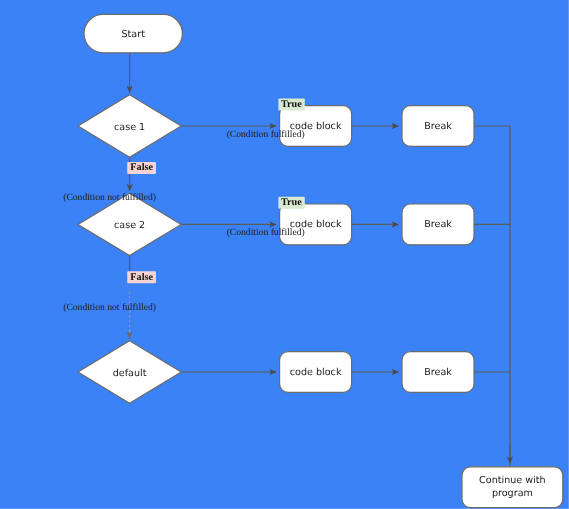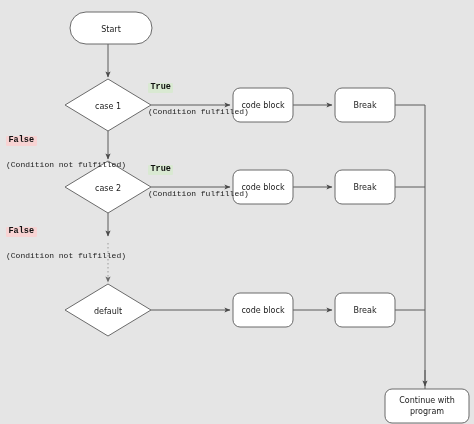--- a/index.html
+++ b/index.html
@@ -11,21 +11,21 @@
   body {
     width: 474px;
     height: 424px;
     overflow: hidden;
     font-family: "DejaVu Sans", "Liberation Sans", sans-serif;
   }
   #canvas {
     position: relative;
     width: 474px;
     height: 424px;
-    background: #e5e5e5;
+    background: #3b82f6;
   }
   #diagram-svg {
     position: absolute;
     left: 0;
     top: 0;
     width: 474px;
     height: 424px;
   }
   .node-text {
     font-family: "DejaVu Sans", "Liberation Sans", sans-serif;
@@ -45,22 +45,22 @@
     fill: none;
     stroke-dasharray: 1.5 2.5;
   }
   .shape-stroke {
     stroke: #6b6b6b;
     stroke-width: 1;
     fill: #ffffff;
   }
   .label-wrap {
     position: absolute;
-    font-family: Liberation Mono, monospace;
-    text-align: left;
+    font-family: Liberation Serif, serif;
+    text-align: right;
     line-height: 1.15;
     white-space: nowrap;
   }
   .label-kw {
     font-size: 8.5px;
     font-weight: bold;
     color: #111111;
     padding: 0.5px 2.5px;
     display: inline-block;
     border-radius: 1px;

